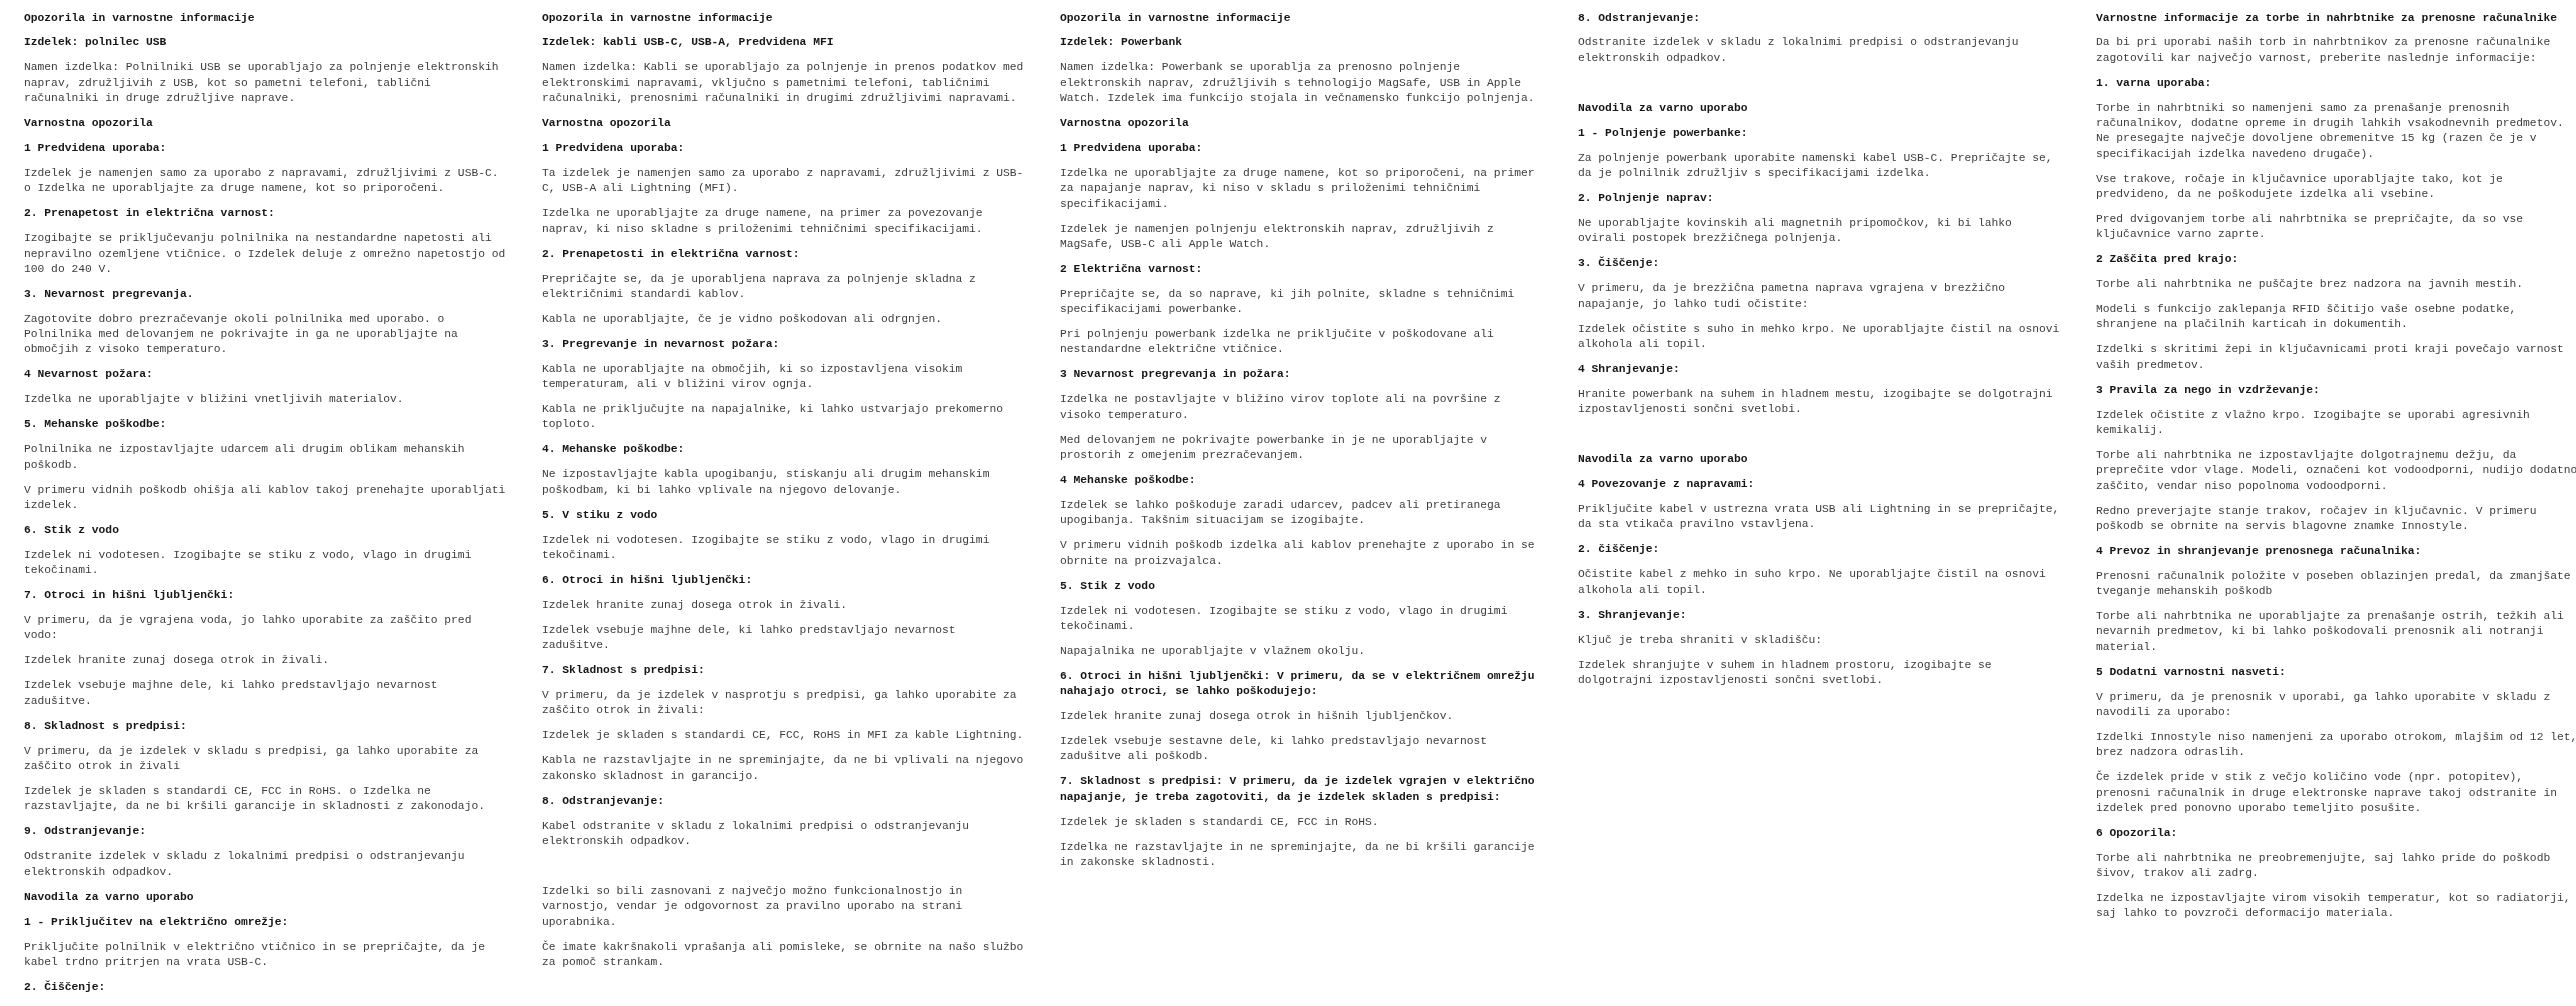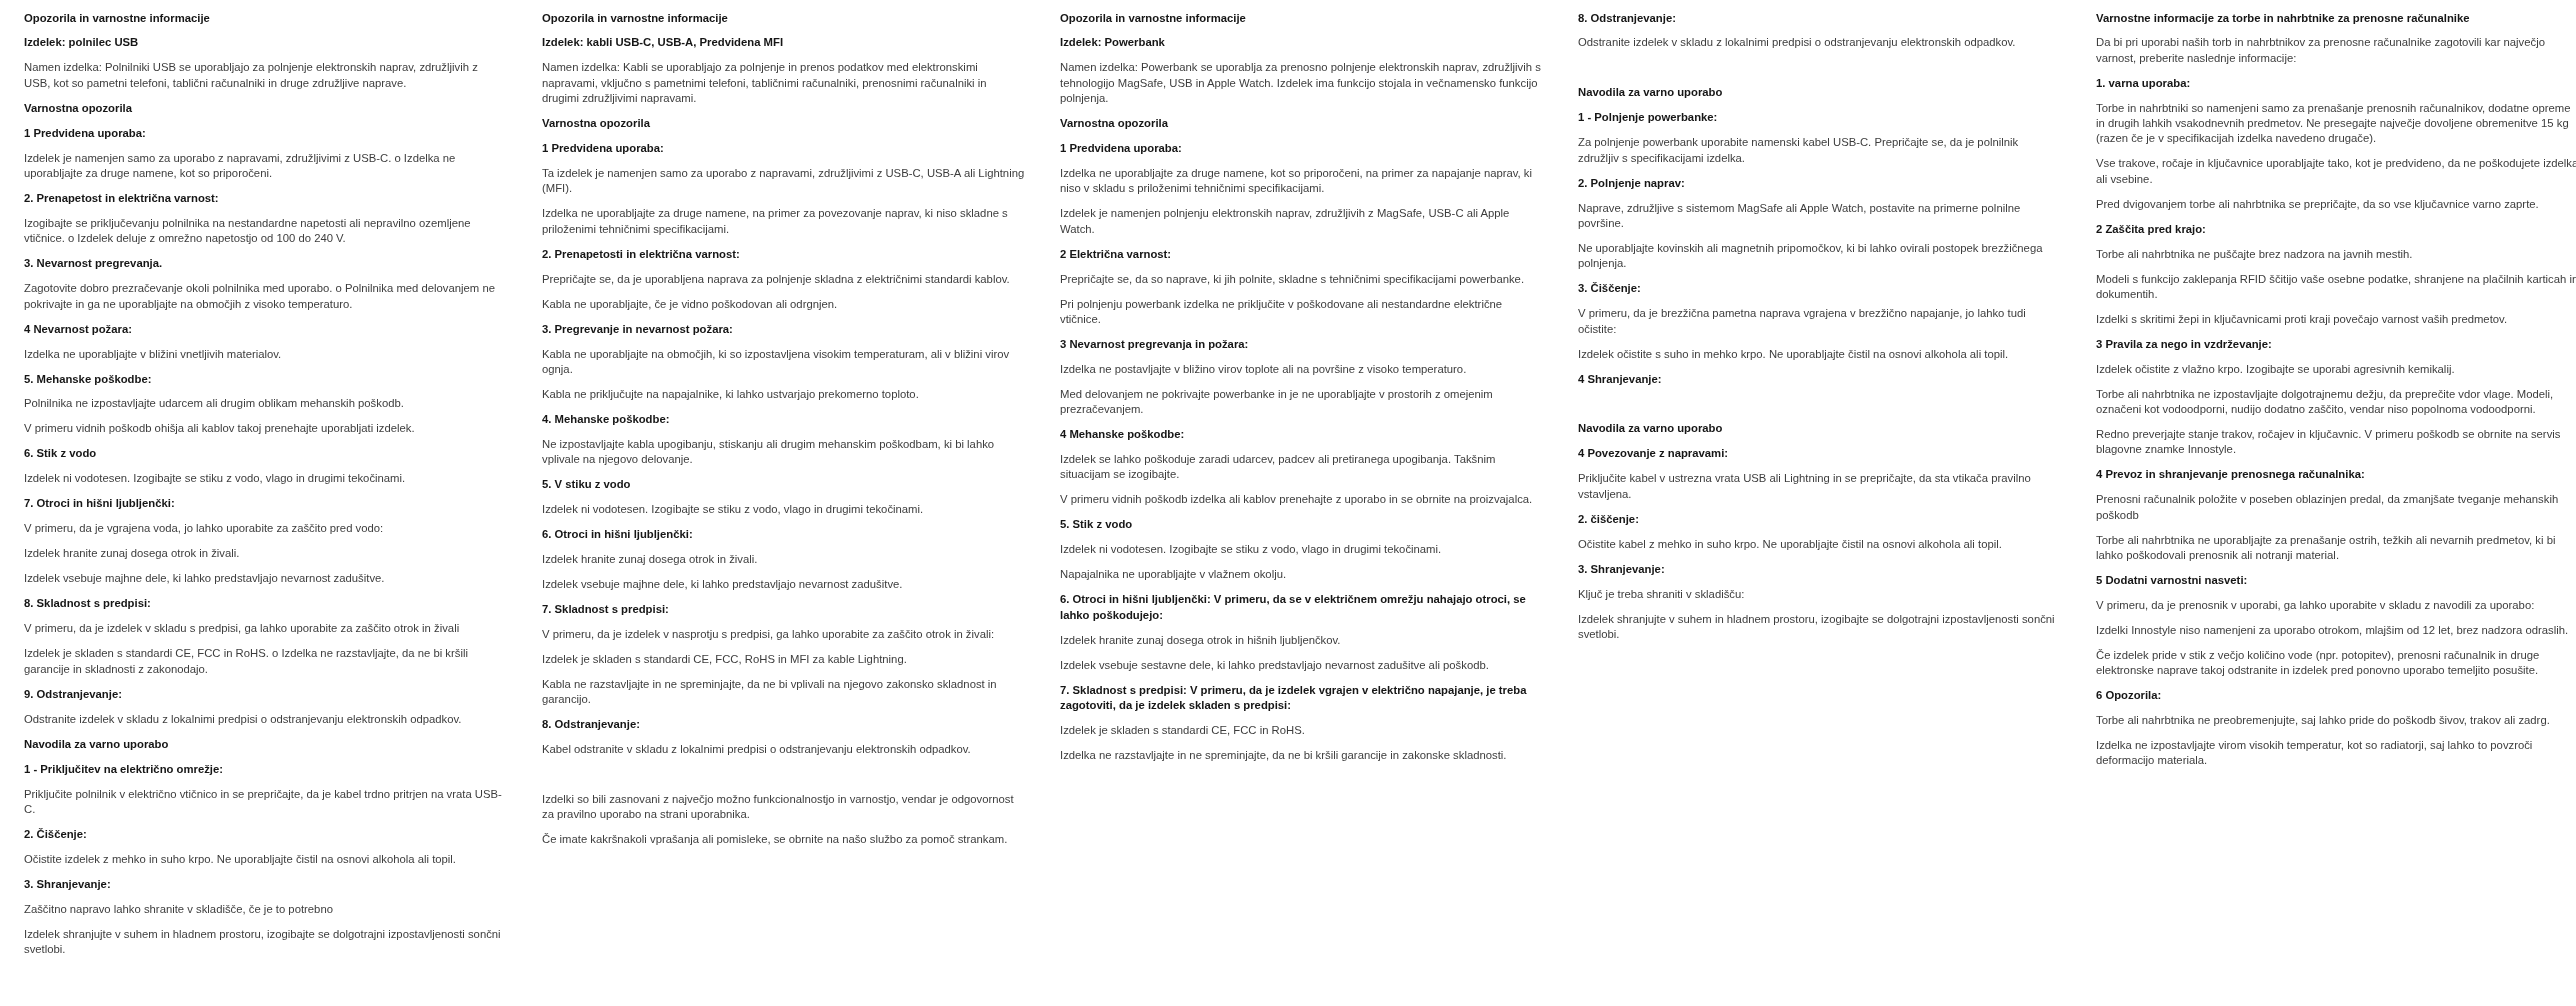--- a/index.html
+++ b/index.html
@@ -11,21 +11,21 @@
     overflow: hidden;
   }
   .page {
     box-sizing: border-box;
     display: flex;
     align-items: flex-start;
     padding: 10.5px 0 0 24px;
     gap: 35px;
     width: 2576px;
     height: 1006px;
-    font-family: Liberation Sans, sans-serif;
+    font-family: Liberation Mono, monospace;
     font-size: 11.3px;
     line-height: 15.3px;
   }
   .col {
     flex: none;
     width: 483px;
   }
   .col .h1, .col .h {
     font-weight: 700;
     color: #161616;
@@ -142,26 +142,26 @@
       <p class="p">Izdelka ne razstavljajte in ne spreminjajte, da ne bi kršili garancije in zakonske skladnosti.</p>
     </div>
   <div class="col">
       <div class="h">8. Odstranjevanje:</div>
       <p class="p">Odstranite izdelek v skladu z lokalnimi predpisi o odstranjevanju elektronskih odpadkov.</p>
       <div class="gap"></div>
       <div class="h">Navodila za varno uporabo</div>
       <div class="h">1 - Polnjenje powerbanke:</div>
       <p class="p">Za polnjenje powerbank uporabite namenski kabel USB-C. Prepričajte se, da je polnilnik združljiv s specifikacijami izdelka.</p>
       <div class="h">2. Polnjenje naprav:</div>
-      <p class="p">Naprave, združljive s sistemom MagSafe ali Apple Watch, postavite na primerne polnilne površine.</p>
       <p class="p">Ne uporabljajte kovinskih ali magnetnih pripomočkov, ki bi lahko ovirali postopek brezžičnega polnjenja.</p>
       <div class="h">3. Čiščenje:</div>
       <p class="p">V primeru, da je brezžična pametna naprava vgrajena v brezžično napajanje, jo lahko tudi očistite:</p>
       <p class="p">Izdelek očistite s suho in mehko krpo. Ne uporabljajte čistil na osnovi alkohola ali topil.</p>
       <div class="h">4 Shranjevanje:</div>
+      <p class="p">Hranite powerbank na suhem in hladnem mestu, izogibajte se dolgotrajni izpostavljenosti sončni svetlobi.</p>
       <div class="gap"></div>
       <div class="h">Navodila za varno uporabo</div>
       <div class="h">4 Povezovanje z napravami:</div>
       <p class="p">Priključite kabel v ustrezna vrata USB ali Lightning in se prepričajte, da sta vtikača pravilno vstavljena.</p>
       <div class="h">2. čiščenje:</div>
       <p class="p">Očistite kabel z mehko in suho krpo. Ne uporabljajte čistil na osnovi alkohola ali topil.</p>
       <div class="h">3. Shranjevanje:</div>
       <p class="p">Ključ je treba shraniti v skladišču:</p>
       <p class="p">Izdelek shranjujte v suhem in hladnem prostoru, izogibajte se dolgotrajni izpostavljenosti sončni svetlobi.</p>
     </div>

